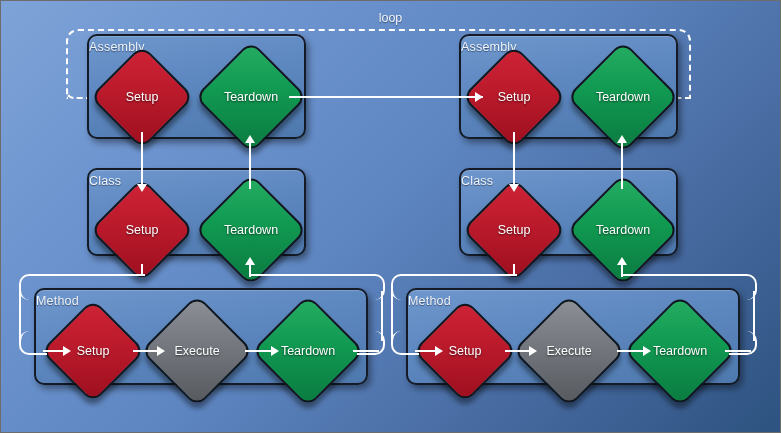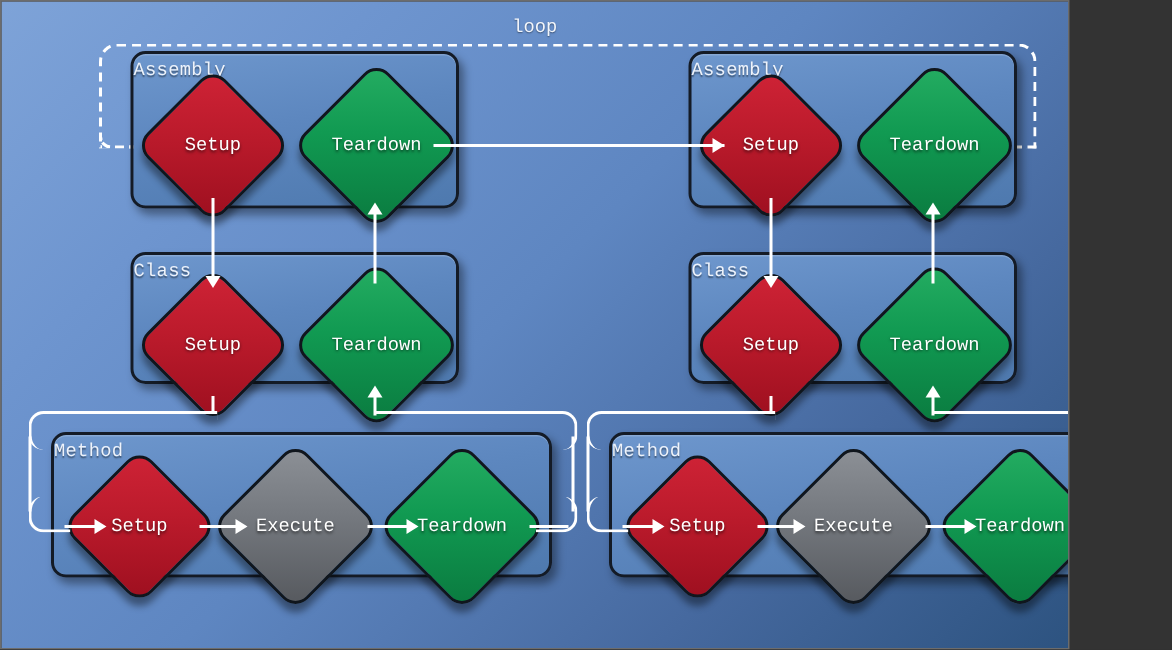--- a/index.html
+++ b/index.html
@@ -1,22 +1,22 @@
 <!DOCTYPE html>
 <html><head>
 <meta charset="utf-8">
 <style>
   html,body{margin:0;padding:0;background:#333;}
   #stage{
     position:relative;
-    width:713px;height:433px;
+    width:781px;height:433px;
     overflow:hidden;
     box-sizing:border-box;
     border:1px solid #6c6c6c;
-    font-family:Liberation Mono, monospace;
+    font-family:Liberation Sans, sans-serif;
     background:
       linear-gradient(135deg,#7ea3d8 0%, #6e95cf 22%, #5e86c1 48%, #46699f 76%, #2d5380 100%);
   }
 
   
   .group{
     position:absolute;
     box-sizing:border-box;
     border:2px solid #141b26;
     border-radius:10px;

